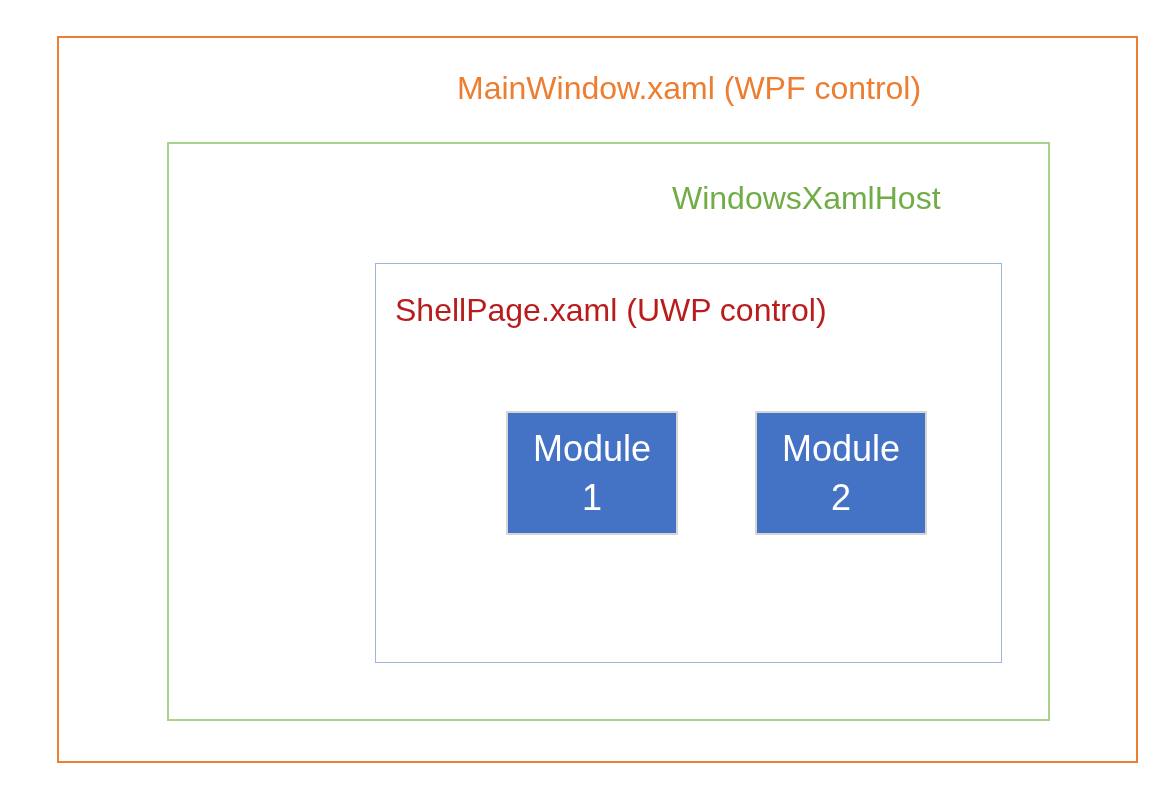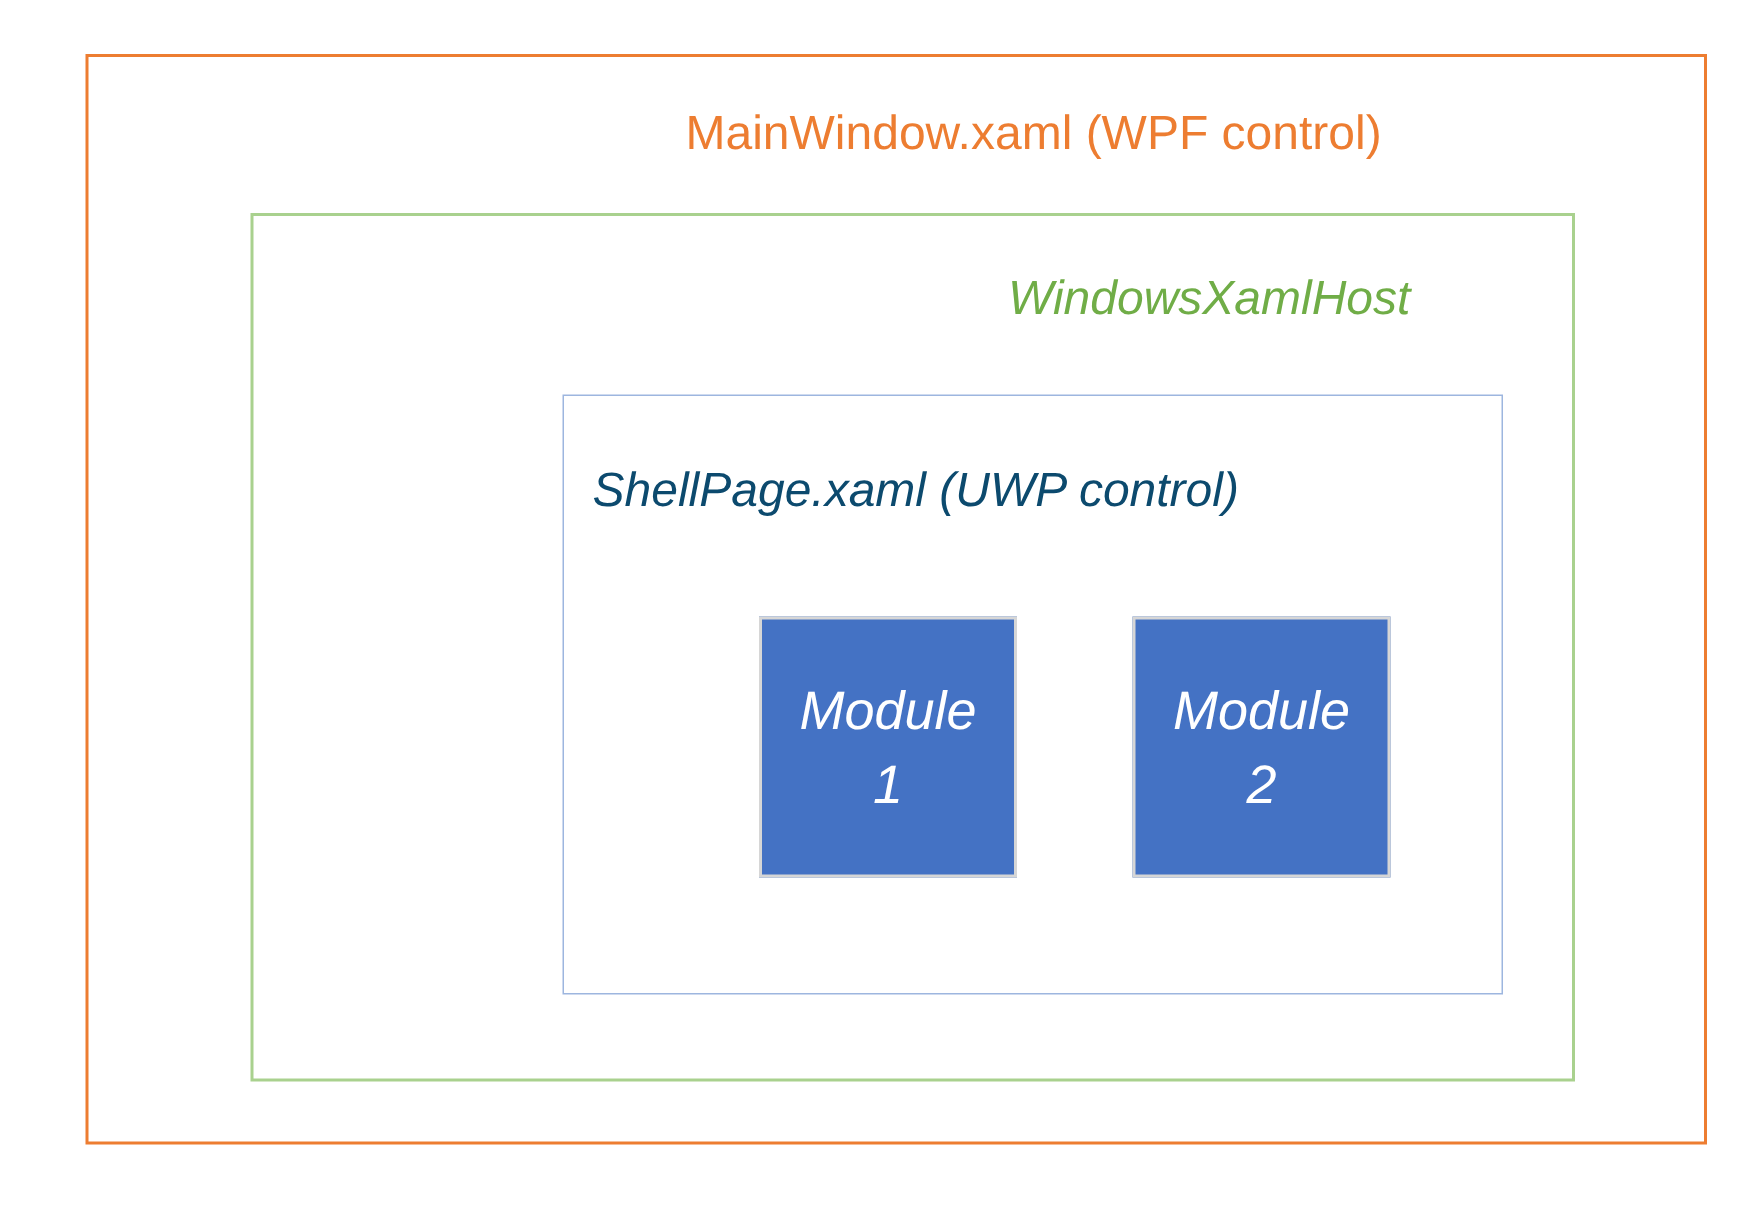--- a/index.html
+++ b/index.html
@@ -34,41 +34,40 @@
   }
   .mainwindow-label {
     left: 398px; top: 28px;
     color: #ED7D31;
   }
   
   .xamlhost-box {
     left: 108px; top: 104px;
     width: 883px; height: 579px;
     border: 2px solid #A9D18E;
-    font-style: italic;
   }
   .xamlhost-label {
     left: 503px; top: 32px;
     color: #70AD47;
   }
   
   .shellpage-box {
     left: 206px; top: 119px;
     width: 627px; height: 400px;
     border: 1.5px solid #9DB6DF;
   }
   .shellpage-label {
-    left: 19px; top: 40px;
-    color: #0c4a6e;
+    left: 19px; top: 24px;
+    color: #b91c1c;
   }
   
   .module {
     position: absolute;
     top: 147px;
-    width: 172px; height: 174px;
+    width: 172px; height: 124px;
     background: #4472C4;
     border: 2px solid #D6D6D6;
     box-sizing: border-box;
     display: flex;
     flex-direction: column;
     align-items: center;
     justify-content: center;
     color: #FFFFFF;
     font-size: 36px;
     line-height: 49px;

